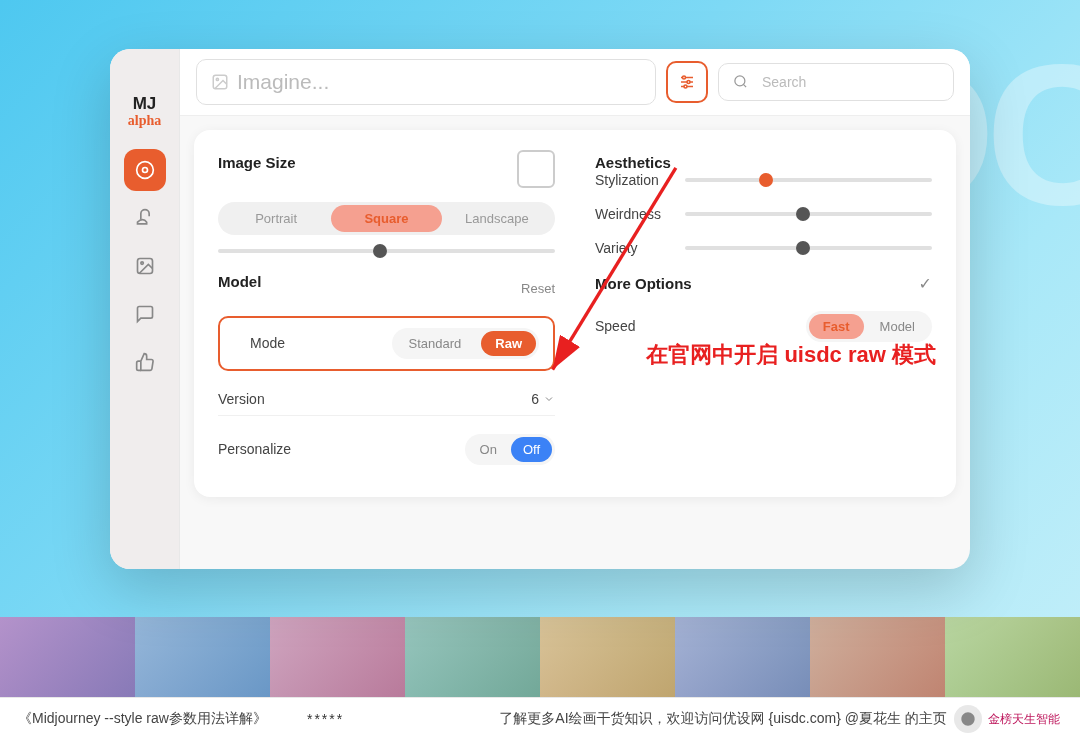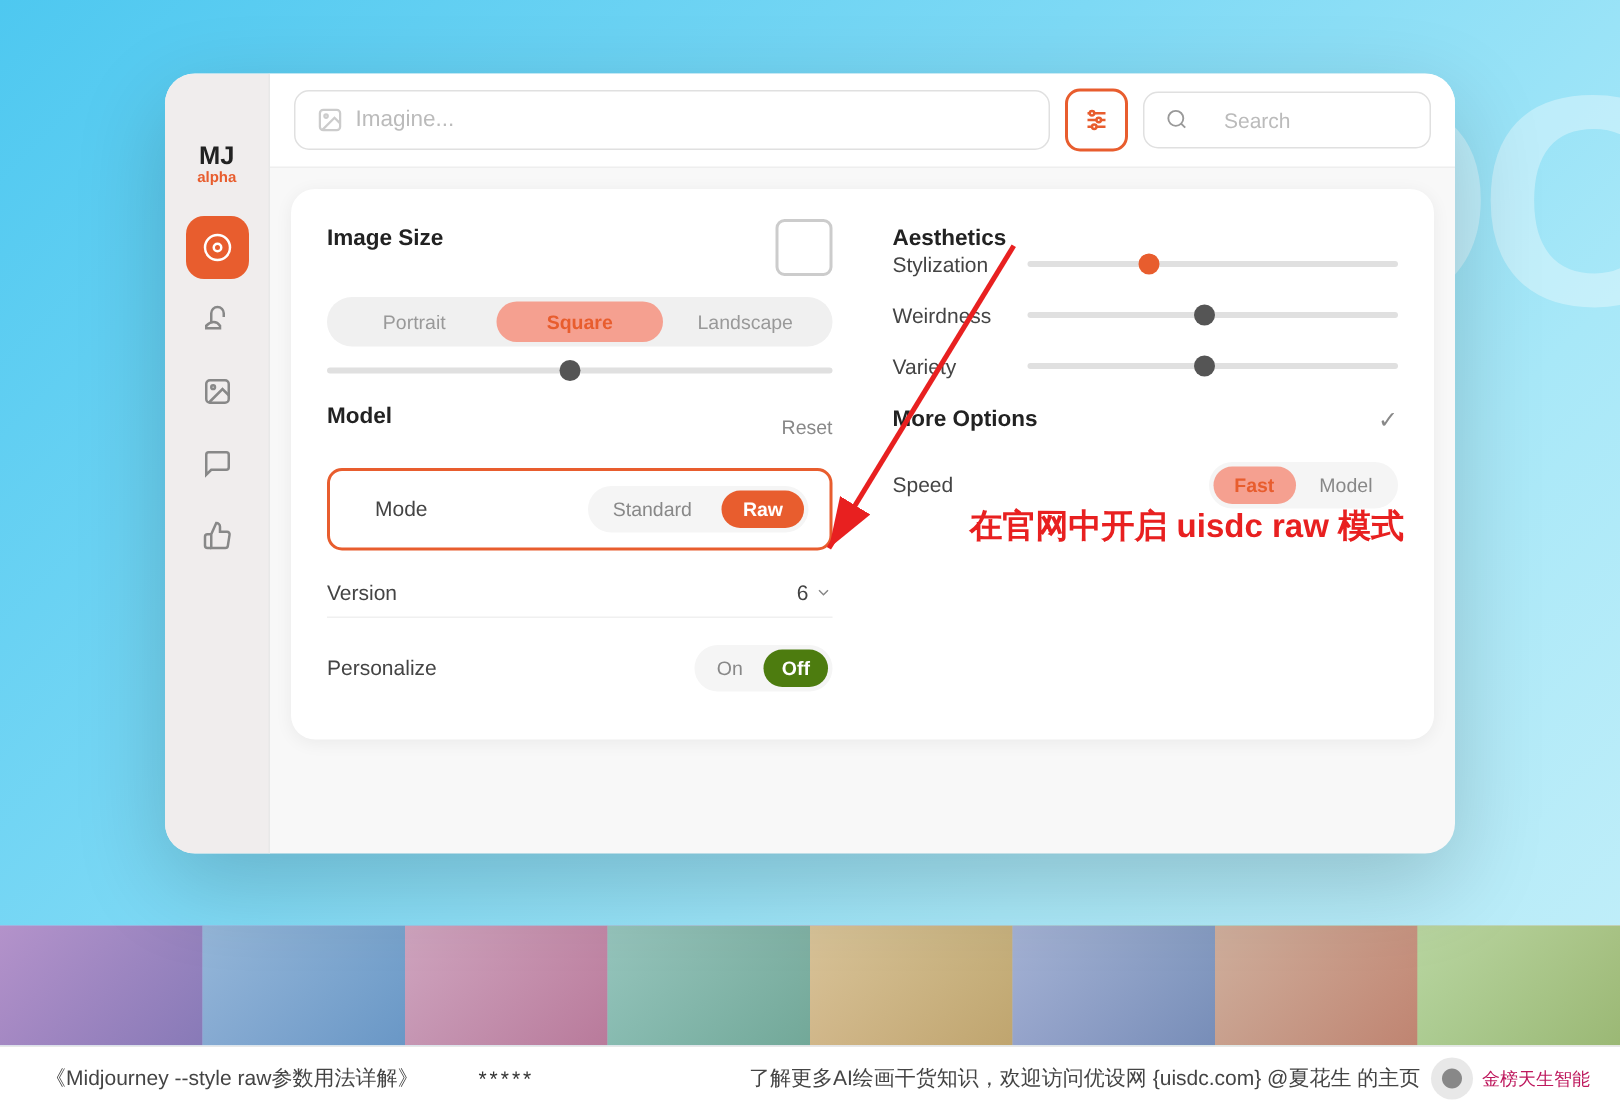--- a/index.html
+++ b/index.html
@@ -68,23 +68,24 @@
       margin-bottom: 14px;
     }
     .logo-mj {
       font-size: 17px;
       font-weight: 700;
       color: #222;
       line-height: 1.1;
       margin-top: 28px;
     }
     .logo-alpha {
-      font-size: 10px;
+      font-size: 14px;
       color: #e85d2e;
       font-weight: 600;
+      font-family: Liberation Serif, serif;
     }
 
     .sidebar-icon {
       width: 42px;
       height: 42px;
       border-radius: 12px;
       display: flex;
       align-items: center;
       justify-content: center;
       cursor: pointer;
@@ -139,22 +140,22 @@
     }
     .filter-btn svg { color: #e85d2e; }
 
     .search-box {
       background: white;
       border: 1.5px solid #e0e0e0;
       border-radius: 10px;
       padding: 10px 14px;
       display: flex;
       align-items: center;
-      gap: 24px;
-      width: 192px;
+      gap: 14px;
+      width: 236px;
       color: #999;
       font-size: 15px;
     }
 
     
     .settings-panel {
       background: white;
       margin: 14px;
       border-radius: 16px;
       padding: 24px;
@@ -303,23 +304,23 @@
       gap: 2px;
     }
     .toggle-btn {
       padding: 5px 12px;
       border-radius: 14px;
       font-size: 13px;
       color: #888;
       cursor: pointer;
     }
     .toggle-btn.active-off {
-      background: #4d7c0f;
+      background: #3b82f6;
       color: white;
-      font-weight: 700;
+      font-weight: 400;
     }
 
     
     .aesthetics-section { grid-column: 2; grid-row: 1 / 3; }
 
     .aesthetic-row {
       display: flex;
       align-items: center;
       margin-bottom: 18px;
     }
@@ -398,21 +399,21 @@
       left: 0;
       width: 100%;
       height: 100%;
       pointer-events: none;
       z-index: 10;
     }
 
     
     .footer {
       background: white;
-      padding: 12px 30px;
+      padding: 12px 18px;
       display: flex;
       align-items: center;
       gap: 40px;
       border-top: 1px solid #e8e8e8;
       font-size: 14px;
       color: #444;
       position: relative;
       z-index: 1;
     }
     .footer-title { font-weight: 500; }
@@ -508,21 +509,21 @@
 
     <div class="main-content">
 
       <div class="top-bar">
         <div class="imagine-box">
           <svg width="18" height="18" viewBox="0 0 24 24" fill="none" stroke="#ccc" stroke-width="2">
             <rect x="3" y="3" width="18" height="18" rx="3"></rect>
             <circle cx="8.5" cy="8.5" r="1.5"></circle>
             <path d="M21 15l-5-5L5 21"></path>
           </svg>
-          <span style="color:#bbb;font-size:15px;">Imagine...</span>
+          <span style="color:#bbb;font-size:21px;">Imagine...</span>
         </div>
         <div class="filter-btn">
           <svg width="18" height="18" viewBox="0 0 24 24" fill="none" stroke="#e85d2e" stroke-width="2.2">
             <line x1="4" y1="6" x2="20" y2="6"></line>
             <line x1="4" y1="12" x2="20" y2="12"></line>
             <line x1="4" y1="18" x2="20" y2="18"></line>
             <circle cx="8" cy="6" r="2" fill="white" stroke="#e85d2e"></circle>
             <circle cx="14" cy="12" r="2" fill="white" stroke="#e85d2e"></circle>
             <circle cx="10" cy="18" r="2" fill="white" stroke="#e85d2e"></circle>
           </svg>

